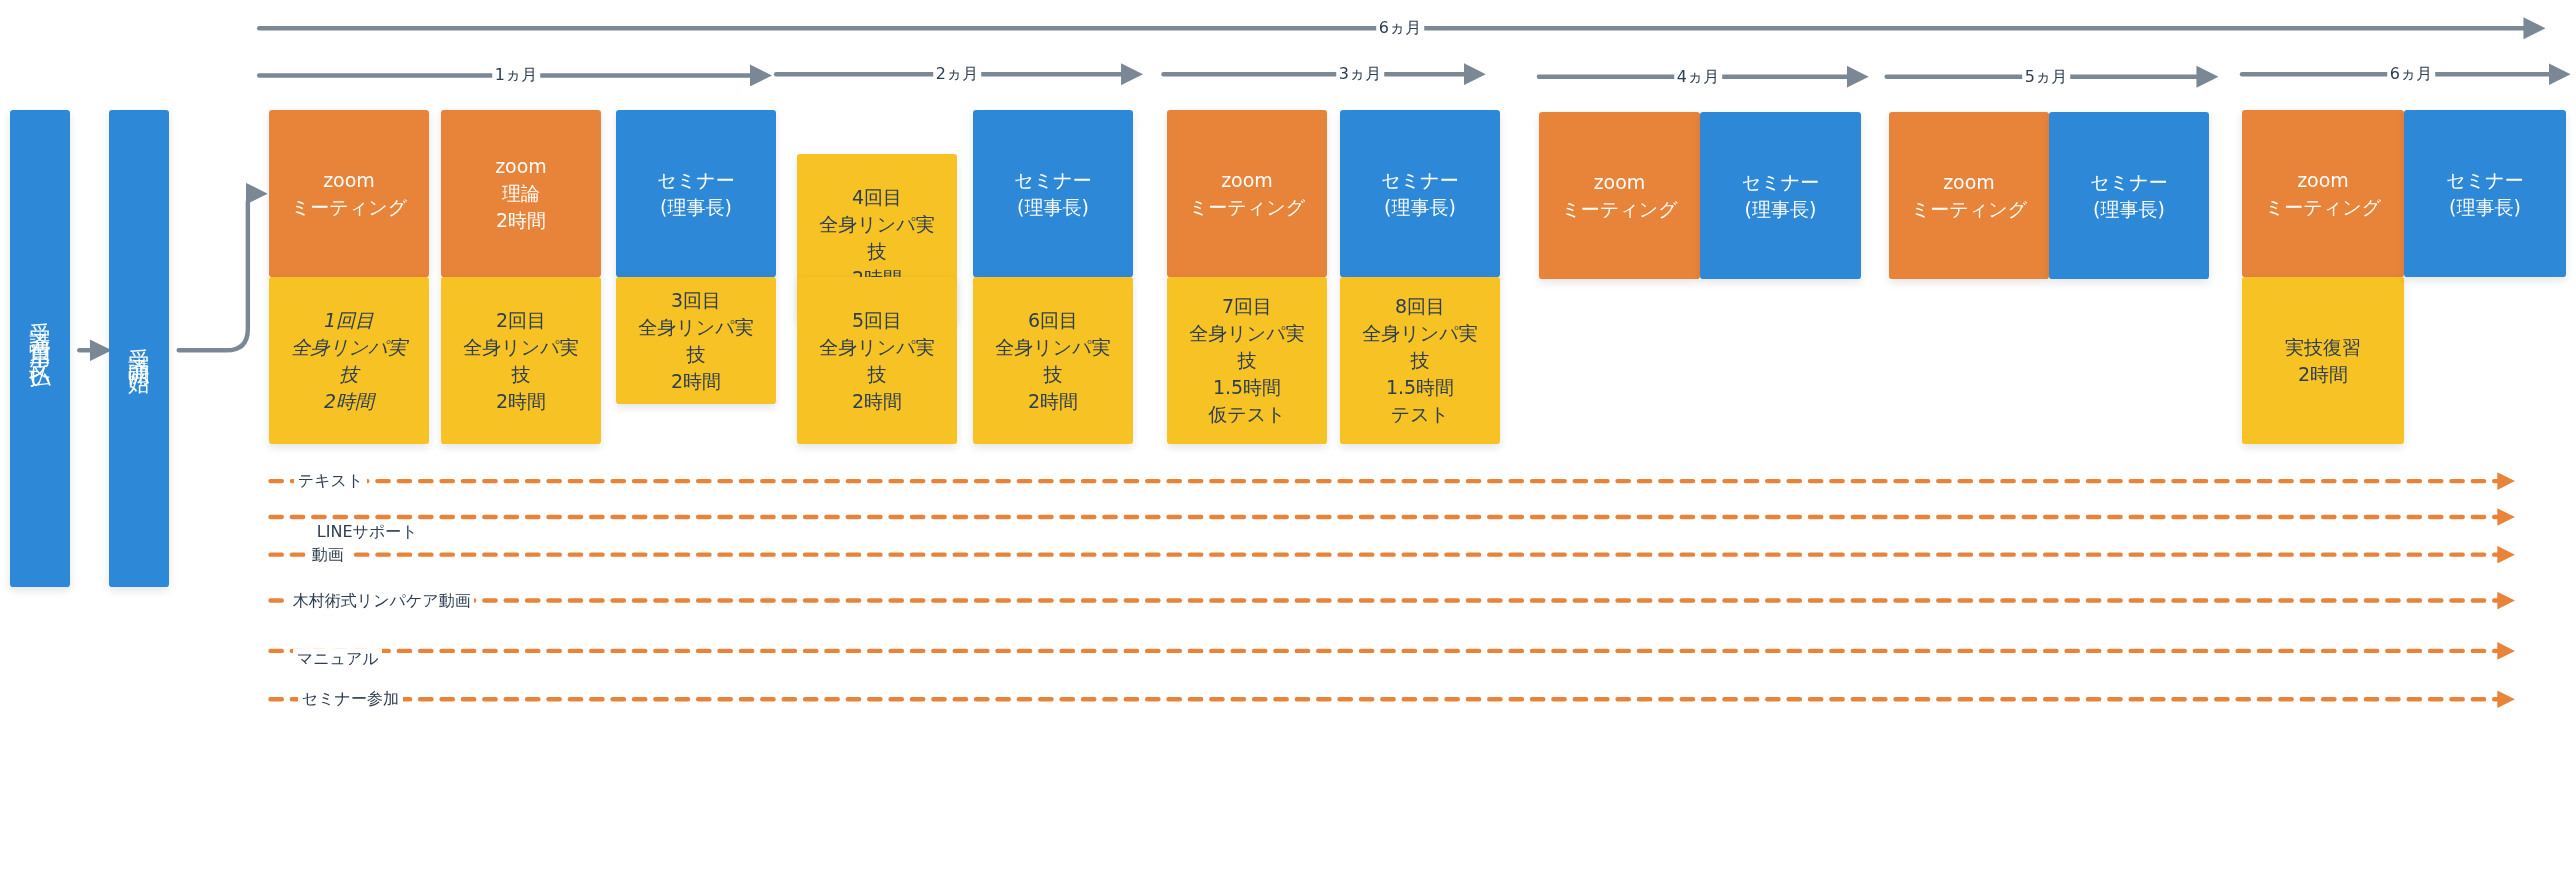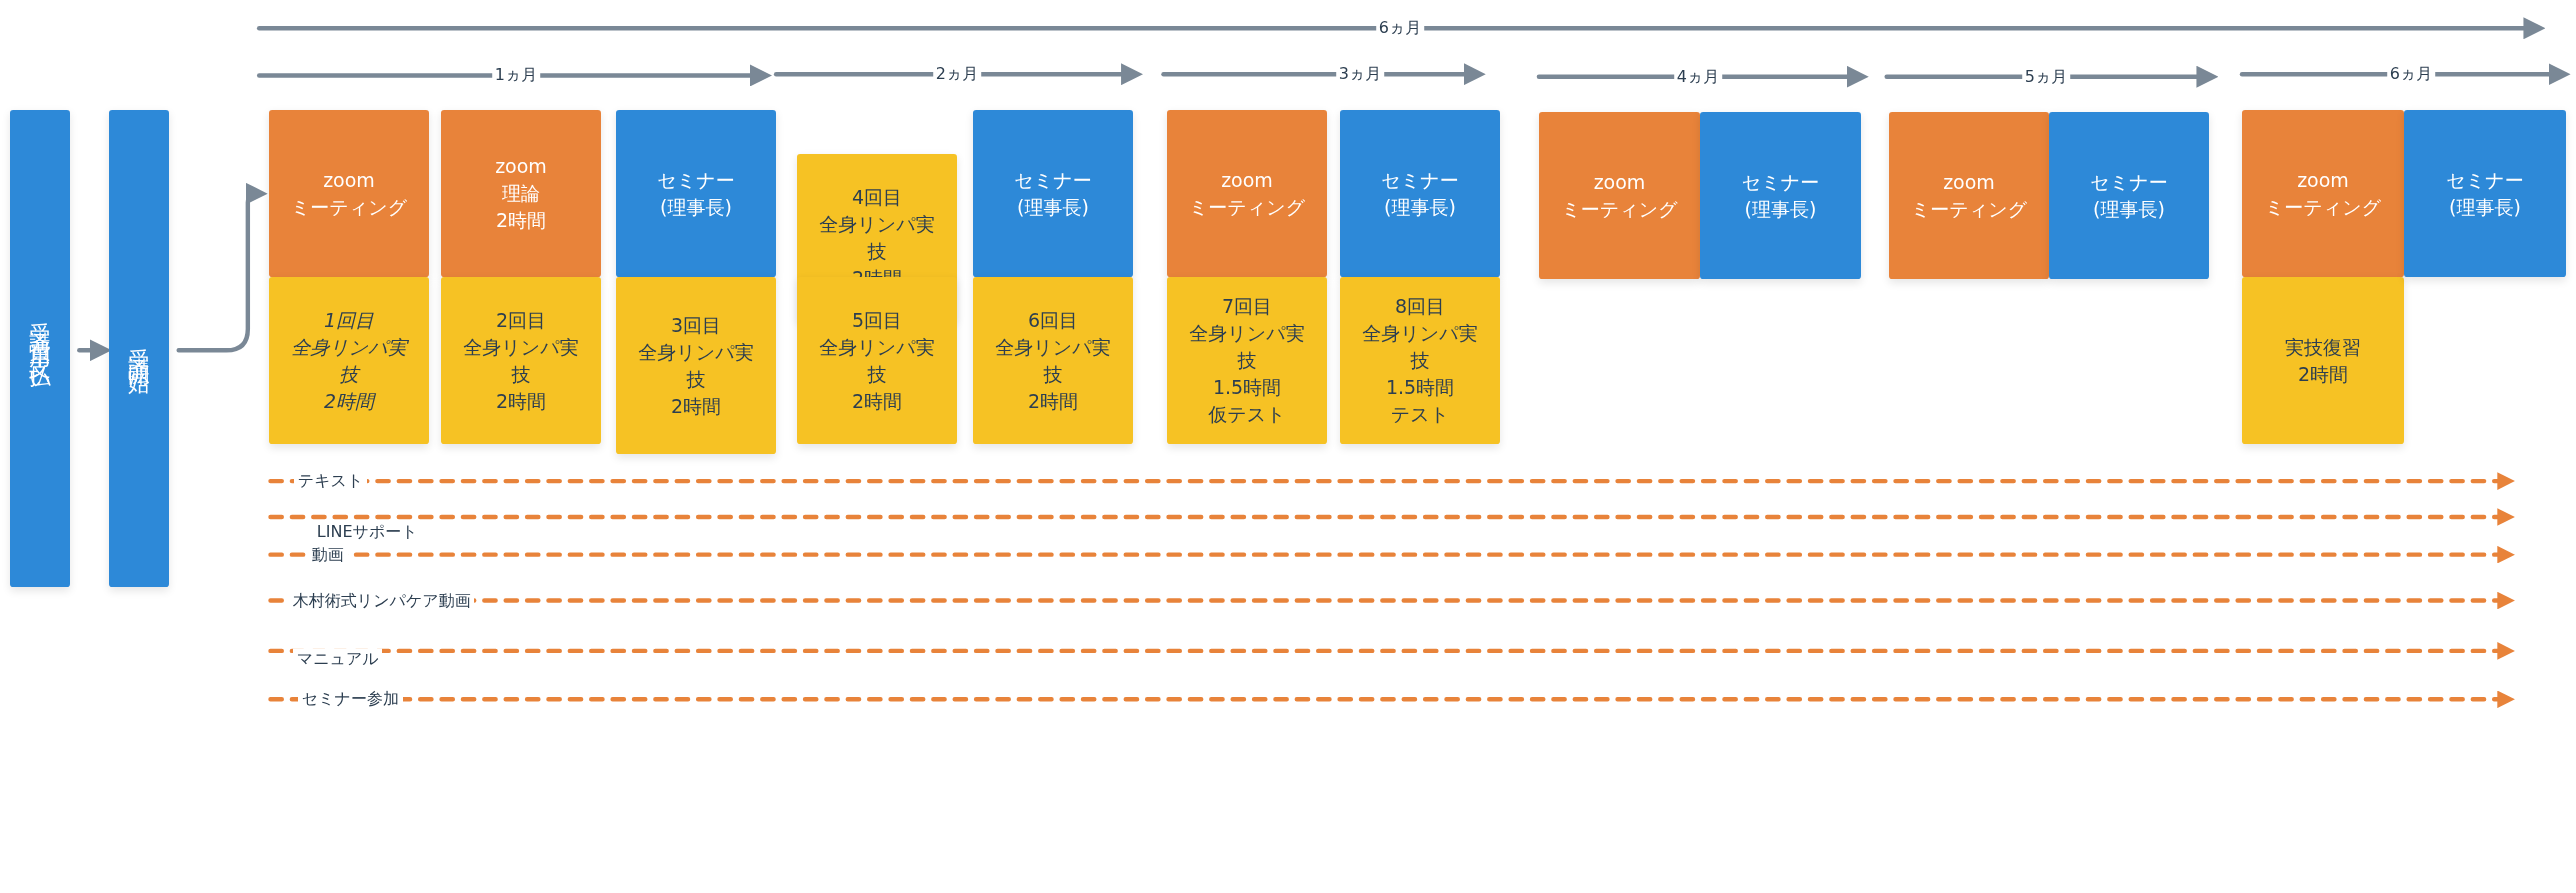--- a/index.html
+++ b/index.html
@@ -86,21 +86,21 @@
     <div class="card yellow" style="left: 441px; top: 277px; width: 160px; height: 167px;">
       <span class="txt">2回目
 全身リンパ実
 技
 2時間</span>
     </div>
     <div class="card blue" style="left: 616px; top: 110px; width: 160px; height: 167px;">
       <span class="txt">セミナー
 (理事長)</span>
     </div>
-    <div class="card yellow" style="left: 616px; top: 277px; width: 160px; height: 177px;">
+    <div class="card yellow" style="left: 616px; top: 277px; width: 160px; height: 127px;">
       <span class="txt">3回目
 全身リンパ実
 技
 2時間</span>
     </div>
     <div class="card yellow" style="left: 797px; top: 110px; width: 160px; height: 167px; margin-top: 44px;">
       <span class="txt">4回目
 全身リンパ実
 技
 2時間</span>

